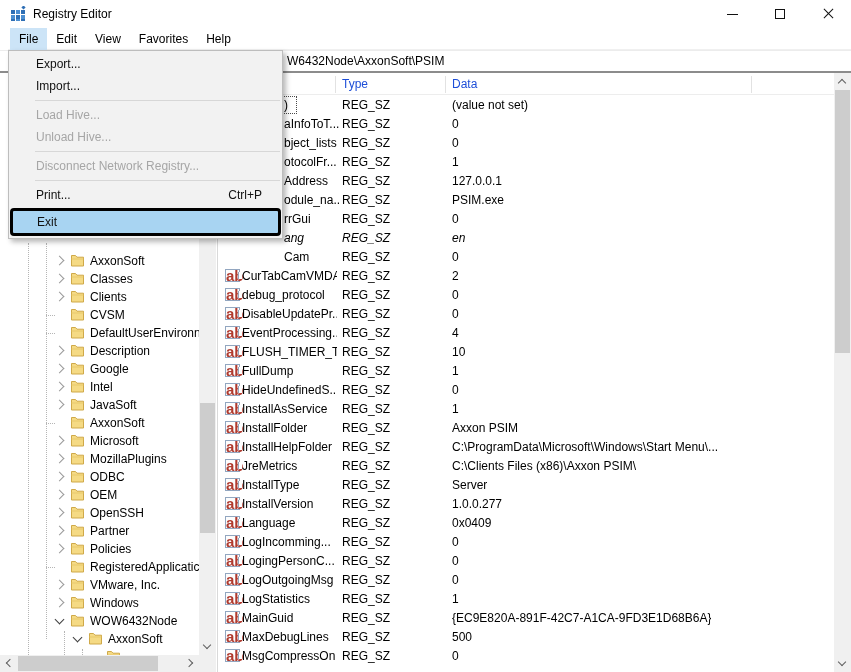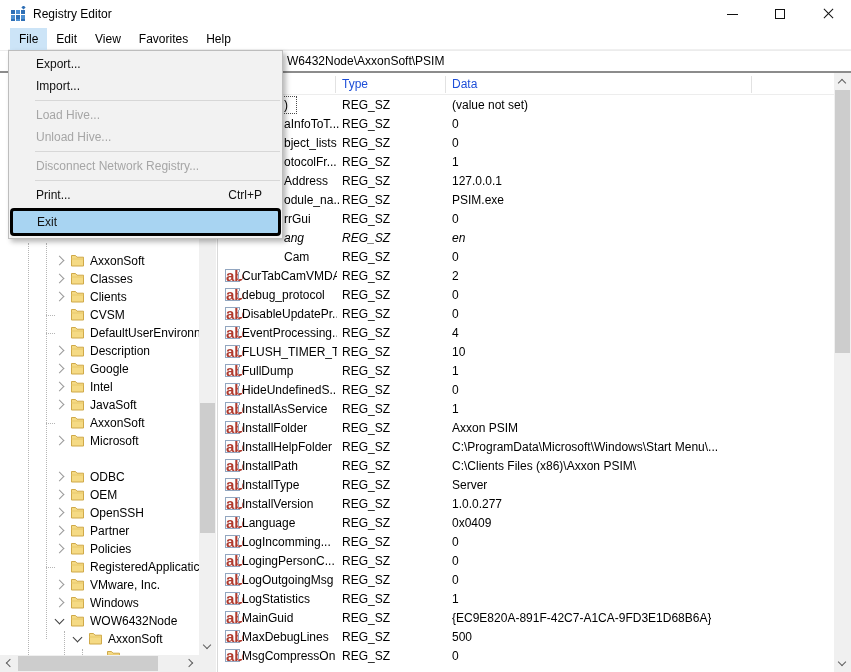--- a/index.html
+++ b/index.html
@@ -207,20 +207,28 @@
           <span class="tlabel" style="left: 90px;">AxxonSoft</span>
         </div>
         <div class="trow" style="top: 359px;">
           <span class="chev right" style="left: 56px;"></span>
           <span class="tfold" style="left: 70px;"><svg width="15" height="13" viewBox="0 0 15 13">
               <path d="M1.5 3 L1.5 1.5 L5.5 1.5 L7 3.2 L13.5 3.2 L13.5 12 L1.5 12 Z" fill="#f5da84" stroke="#cfa949" stroke-width="1"></path>
               <path d="M1.5 5 L13.5 5" stroke="#e8c96a" stroke-width="1"></path>
             </svg></span>
           <span class="tlabel" style="left: 90px;">Microsoft</span>
         </div>
+        <div class="trow" style="top: 377px;">
+          <span class="chev right" style="left: 56px;"></span>
+          <span class="tfold" style="left: 70px;"><svg width="15" height="13" viewBox="0 0 15 13">
+              <path d="M1.5 3 L1.5 1.5 L5.5 1.5 L7 3.2 L13.5 3.2 L13.5 12 L1.5 12 Z" fill="#f5da84" stroke="#cfa949" stroke-width="1"></path>
+              <path d="M1.5 5 L13.5 5" stroke="#e8c96a" stroke-width="1"></path>
+            </svg></span>
+          <span class="tlabel" style="left: 90px;">MozillaPlugins</span>
+        </div>
         <div class="trow" style="top: 395px;">
           <span class="chev right" style="left: 56px;"></span>
           <span class="tfold" style="left: 70px;"><svg width="15" height="13" viewBox="0 0 15 13">
               <path d="M1.5 3 L1.5 1.5 L5.5 1.5 L7 3.2 L13.5 3.2 L13.5 12 L1.5 12 Z" fill="#f5da84" stroke="#cfa949" stroke-width="1"></path>
               <path d="M1.5 5 L13.5 5" stroke="#e8c96a" stroke-width="1"></path>
             </svg></span>
           <span class="tlabel" style="left: 90px;">ODBC</span>
         </div>
         <div class="trow" style="top: 413px;">
           <span class="chev right" style="left: 56px;"></span>
@@ -433,21 +441,21 @@
             <span class="ldata">Axxon PSIM</span>
           </div>
           <div class="lrow" style="top: 365px;">
             <span class="vicon">ab</span>
             <span class="lname">InstallHelpFolder</span>
             <span class="ltype">REG_SZ</span>
             <span class="ldata">C:\ProgramData\Microsoft\Windows\Start Menu\...</span>
           </div>
           <div class="lrow" style="top: 384px;">
             <span class="vicon">ab</span>
-            <span class="lname">InstallPath</span>
+            <span class="lname">JreMetrics</span>
             <span class="ltype">REG_SZ</span>
             <span class="ldata">C:\Clients Files (x86)\Axxon PSIM\</span>
           </div>
           <div class="lrow" style="top: 403px;">
             <span class="vicon">ab</span>
             <span class="lname">InstallType</span>
             <span class="ltype">REG_SZ</span>
             <span class="ldata">Server</span>
           </div>
           <div class="lrow" style="top: 422px;">

